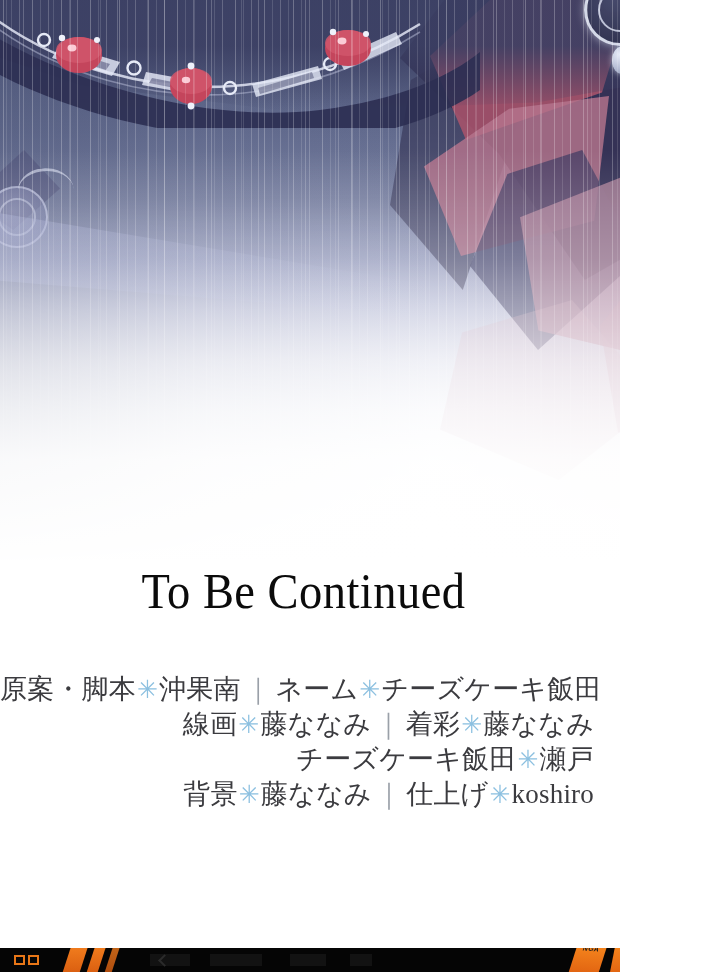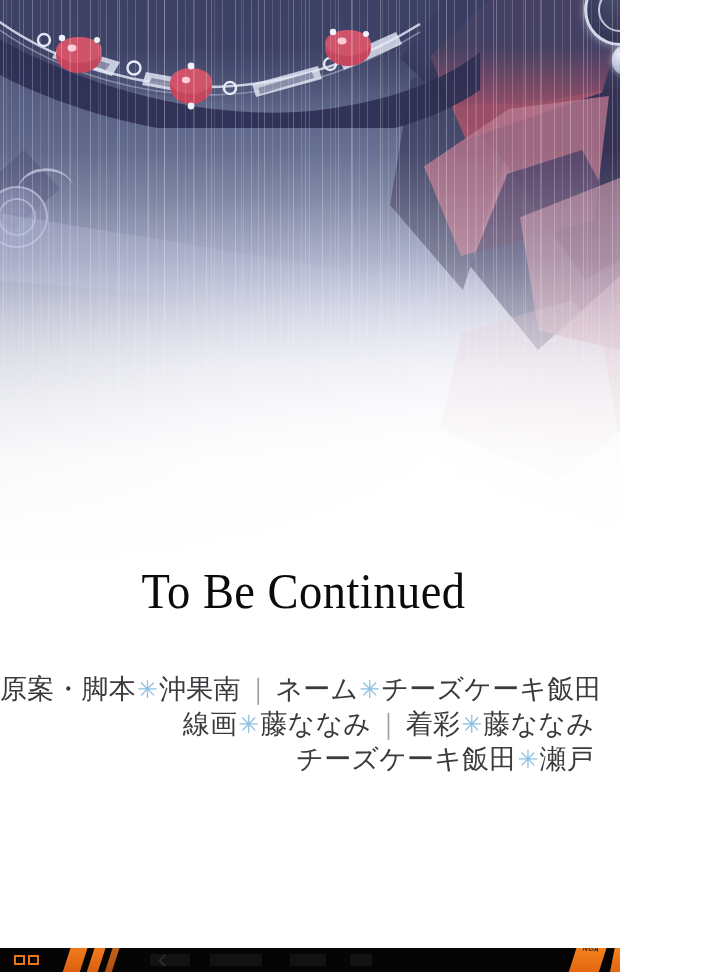--- a/index.html
+++ b/index.html
@@ -442,20 +442,23 @@
     </div>
 
     <div class="credit-line">
       <span>線画</span><span class="ast">✳</span><span>藤ななみ</span><span class="sep">｜</span><span>着彩</span><span class="ast">✳</span><span>藤ななみ</span>
     </div>
 
     <div class="credit-line">
       <span>チーズケーキ飯田</span><span class="ast">✳</span><span>瀬戸</span>
     </div>
 
+    <div class="credit-line">
+      <span>背景</span><span class="ast">✳</span><span>藤ななみ</span><span class="sep">｜</span><span>仕上げ</span><span class="ast">✳</span><span>koshiro</span>
+    </div>
   </div>
 
   <div class="bottom-white"></div>
 
   <div class="bottom-banner">
     <div class="bn-bracket b1"></div>
     <div class="bn-bracket b2"></div>
 
     <div class="bn-stripe s1"></div>
     <div class="bn-stripe s2"></div>

